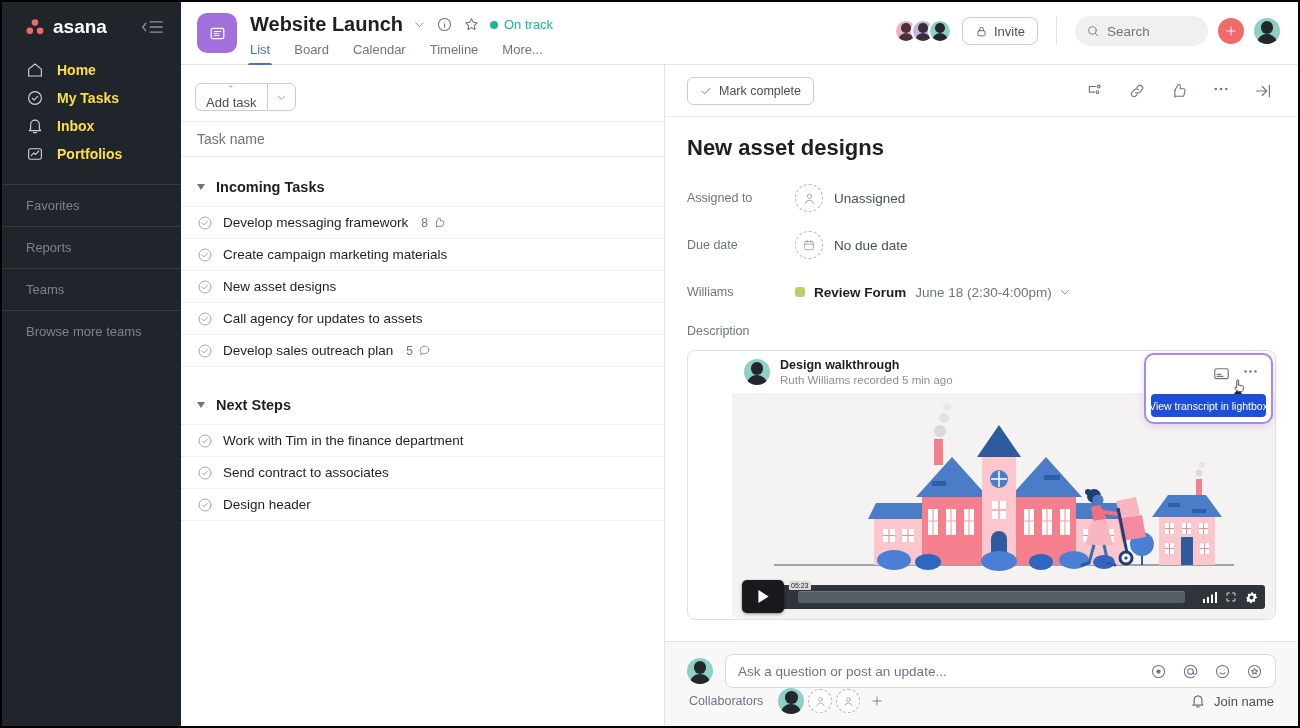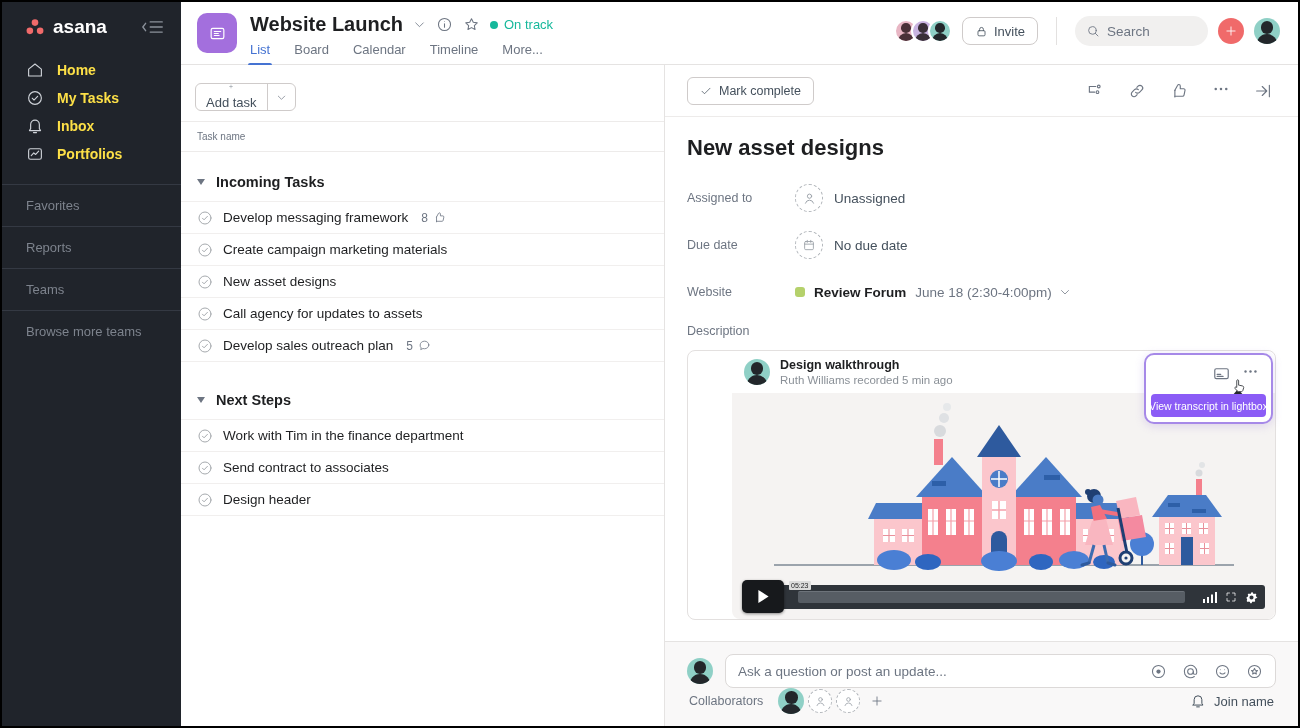--- a/index.html
+++ b/index.html
@@ -53,21 +53,21 @@
   .user-av { width:26px; height:26px; cursor:pointer; }
 
   .content { flex:1; display:flex; min-height:0; }
 
   
   .list-pane { width:483px; flex:none; display:flex; flex-direction:column; overflow:hidden; }
   .lp-toolbar { padding:10px 14px; border-bottom:1px solid #edebea; }
   .add-task { display:inline-flex; align-items:stretch; border:1px solid #cfcbca; border-radius:6px; height:28px; font-size:13px; color:#44505c; background:#fff; cursor:pointer; }
   .add-main { display:flex; align-items:center; gap:6px; padding:0 10px; border-right:1px solid #cfcbca;flex-direction:column; }
   .add-caret { display:flex; align-items:center; padding:0 8px; color:#6d7582; }
-  .lp-colhead { padding:9px 16px; font-size:10px; color:#6d7582; border-bottom:1px solid #edebea; }
+  .lp-colhead { padding:9px 16px; font-size:14px; color:#6d7582; border-bottom:1px solid #edebea; }
   .lp-body { padding-top:16px; }
   .section-head { display:flex; align-items:center; gap:11px; padding:6px 16px 11px; border-bottom:1px solid #f1efee; cursor:pointer; }
   .section-head + .rows { }
   .tri { width:0; height:0; border-left:4.5px solid transparent; border-right:4.5px solid transparent; border-top:6px solid #6d7582; }
   .section-title { font-size:14.5px; font-weight:700; color:#1e1f21; }
   .task-row { display:flex; align-items:center; gap:10px; padding:0 16px; height:32px; border-bottom:1px solid #f1efee; font-size:13.5px; color:#1e1f21; cursor:pointer; }
   .task-check { color:#a6aaae; display:flex; flex:none; }
   .badge { display:flex; align-items:center; gap:5px; color:#6d7582; font-size:12px; margin-left:3px; }
   .gap { height:24px; }
 
@@ -102,21 +102,21 @@
   .play-btn { position:absolute; left:0; top:-5px; width:42px; height:33px; background:#17191c; border-radius:5px; display:flex; align-items:center; justify-content:center; color:#fff; box-shadow:0 1px 3px rgba(0,0,0,.45); cursor:pointer; }
   .timestamp { position:absolute; left:47px; top:-4px; background:#dcdcdc; color:#1e1f21; font-size:7px; line-height:9px; padding:0 2px; border-radius:1px; }
   .progress { position:absolute; left:56px; right:80px; top:6px; height:12px; background:#575d64; border-top:1px solid #6d737a; border-radius:2px; cursor:pointer; }
   .p-icons { position:absolute; right:7px; top:0; height:24px; display:flex; align-items:center; gap:8px; color:#fff; }
   .p-icons > div { cursor:pointer; display:flex; }
 
   
   .hl-box { position:absolute; top:2px; right:2px; width:129px; height:71px; background:#fff; border:2px solid #a689e8; border-radius:10px; box-shadow:0 2px 10px rgba(130,100,210,.22); z-index:5; }
   .hl-icons { display:flex; justify-content:flex-end; align-items:center; gap:11px; padding:8px 12px 0; color:#6d7582; }
   .hl-icons > div { cursor:pointer; }
-  .hl-tip { position:absolute; left:5px; right:5px; bottom:5px; height:23px; background:#8b5cf6; border-radius:4px; color:#fff; font-size:10.5px; display:flex; align-items:center; justify-content:center; white-space:nowrap; }
+  .hl-tip { position:absolute; left:5px; right:5px; bottom:5px; height:23px; background:#1d4ed8; border-radius:4px; color:#fff; font-size:10.5px; display:flex; align-items:center; justify-content:center; white-space:nowrap; }
   .hl-caret { position:absolute; bottom:26px; right:27px; width:0; height:0; border:6px solid transparent; border-bottom:7px solid #25282e; }
   .cursor-g { position:absolute; top:23px; right:24px; z-index:7; }
 
   
   .comment-area { flex:none; border-top:1px solid #e5e3e2; background:#f9f8f8; padding:12px 22px 12px; }
   .ca-row1 { display:flex; align-items:center; gap:12px; }
   .ca-av { width:26px; height:26px; }
   .ca-input { flex:1; height:34px; background:#fff; border:1px solid #dcd9d8; border-radius:8px; display:flex; align-items:center; gap:12px; padding:0 12px; }
   .ca-input input { flex:1; border:0; outline:0; font-size:13.5px; color:#44505c; background:transparent; }
   .ca-input input::placeholder { color:#6d7582; }
@@ -454,21 +454,21 @@
             <span class="dashed-av dc">
               <svg class="ic" width="14" height="14" viewBox="0 0 24 24">
                   <rect x="4.5" y="6" width="15" height="14" rx="2"></rect>
                   <path d="M4.5 10.5h15M9 4v3.5M15 4v3.5"></path>
                 </svg>
             </span>
             <span class="field-value">No due date</span>
           </div>
 
           <div class="field-row">
-            <span class="field-label">Website</span>
+            <span class="field-label">Williams</span>
             <span class="proj-chip">
               <span class="proj-dot"></span>
               <span class="proj-name">Review Forum</span>
               <span class="proj-sched">
                 <span>June 18 (2:30-4:00pm)</span>
                 <svg class="ic" width="12" height="12" viewBox="0 0 24 24">
                     <path d="M5 9l7 7 7-7"></path>
                   </svg>
               </span>
             </span>

